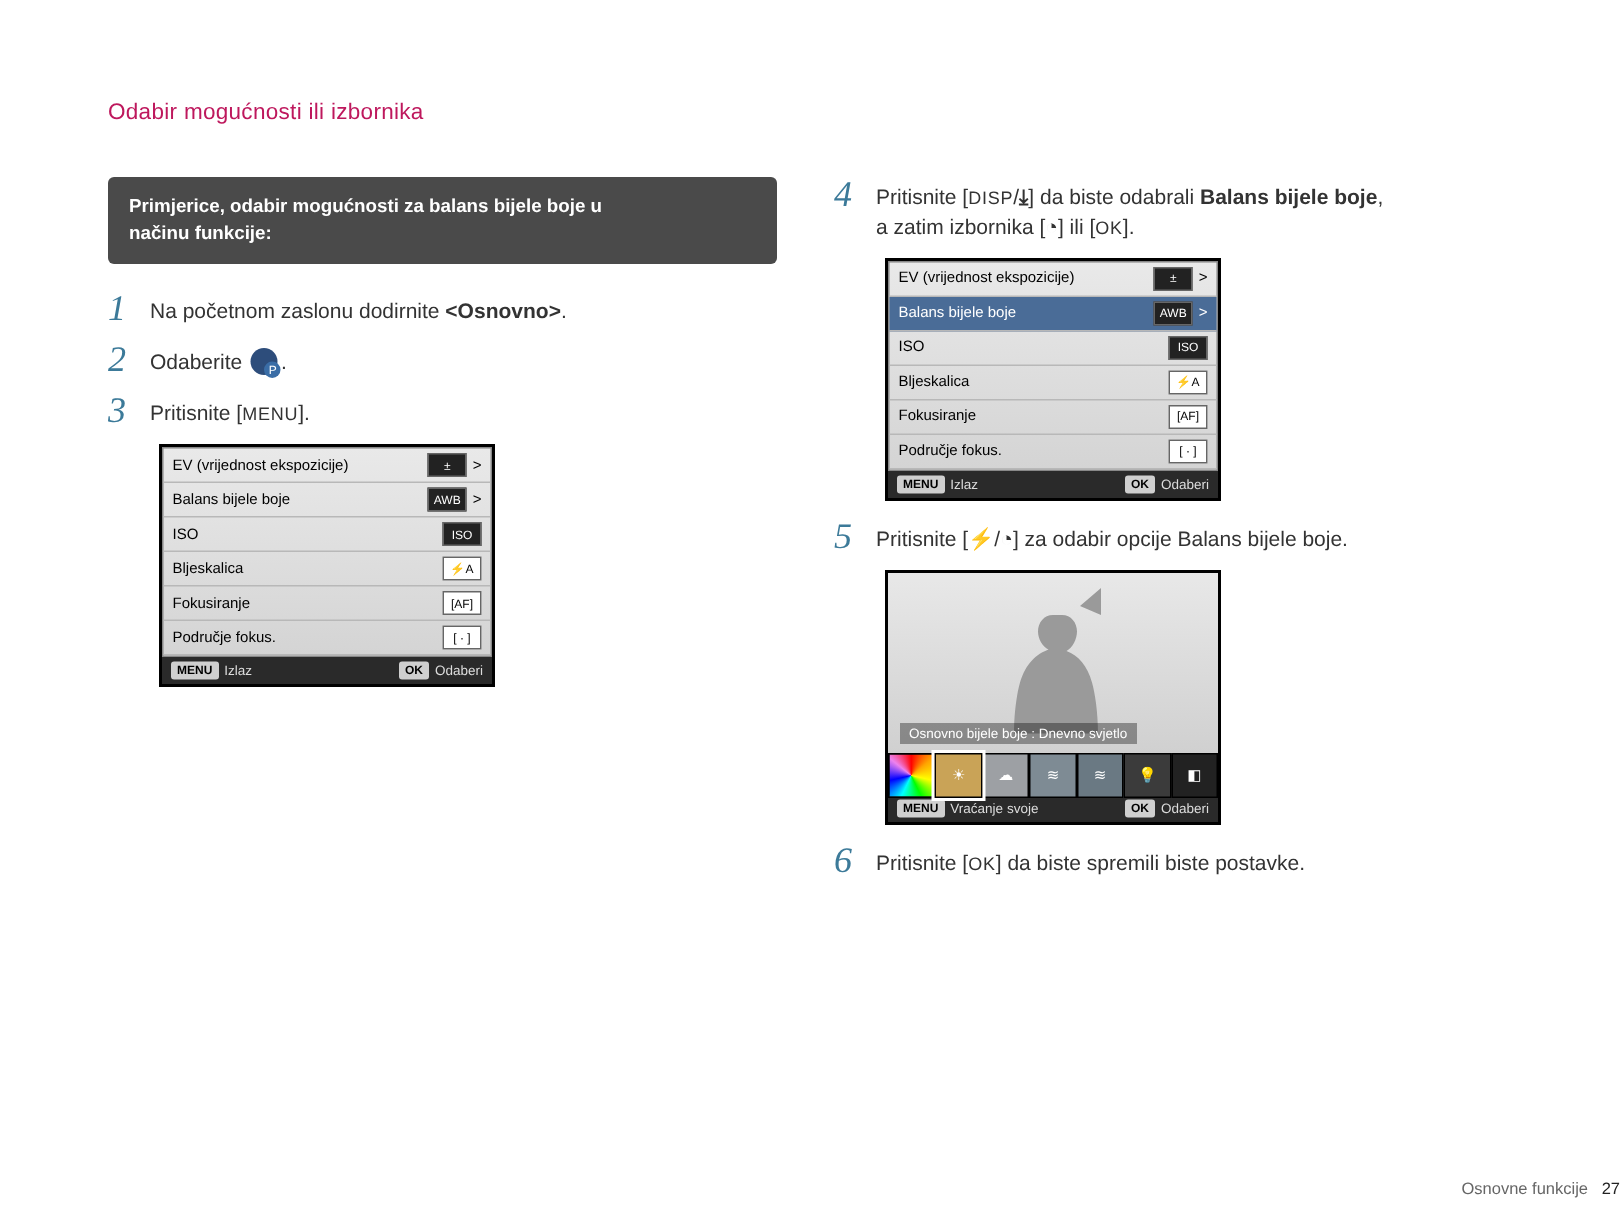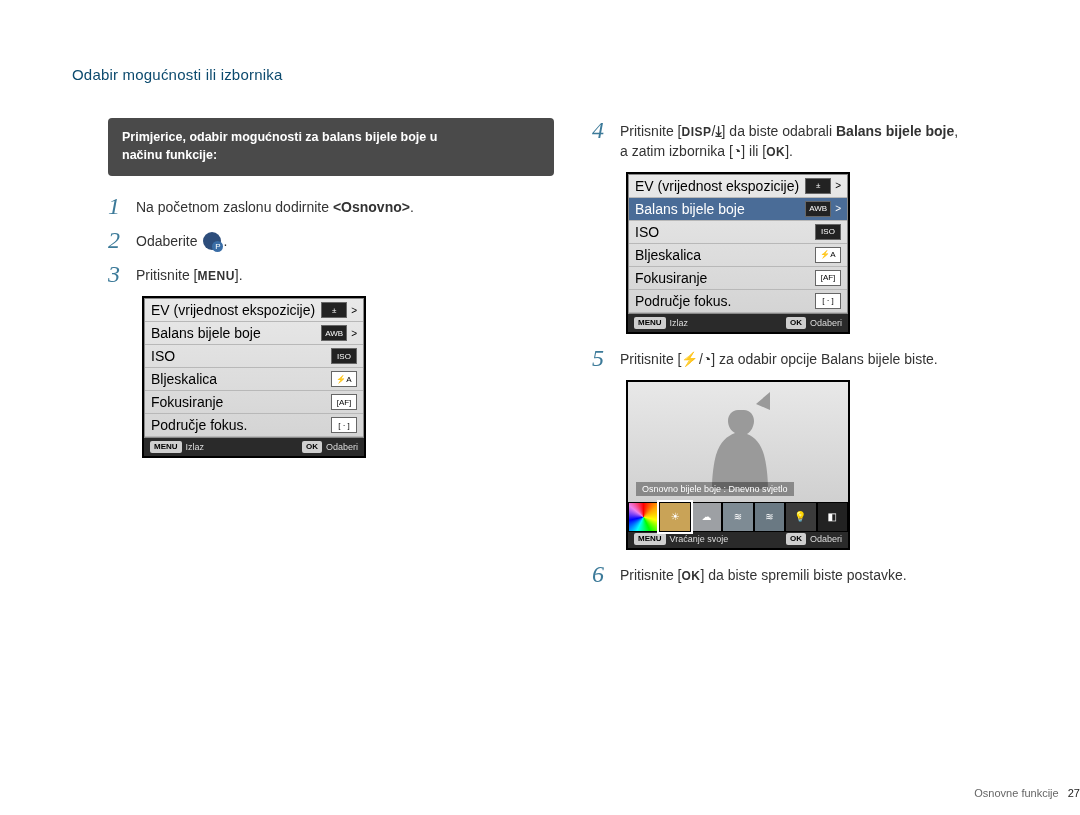--- a/index.html
+++ b/index.html
@@ -10,30 +10,29 @@
     font-family: Arial, Helvetica, sans-serif;
     color: #333;
     background: #fff;
     position: relative;
   }
   .page-header {
     position: absolute;
     top: 66px;
     left: 72px;
     font-size: 15px;
-    color: #0c4a6e;
+    color: #be185d;
     letter-spacing: 0.2px;
   }
   .body-area {
     position: absolute;
     top: 118px;
     left: 72px;
     width: 936px;
     display: flex;
-    margin-left: 36px;
   }
   .col {
     width: 468px;
   }
   .col-left { padding-right: 24px; }
   .col-right { padding-left: 8px; }
   .callout {
     background: #4a4a4a;
     color: #fff;
     border-radius: 4px;
@@ -86,21 +85,21 @@
     content: "P";
     position: absolute;
     right: -2px; bottom: -2px;
     width: 11px; height: 11px; border-radius: 50%;
     background: #3a6da6;
     color: #fff;
     font-size: 8px; line-height: 11px; text-align: center;
   }
   .btn-label {
     font-family: Arial, sans-serif;
-    font-weight: 700;
+    font-weight: 400;
     font-size: 12px;
     letter-spacing: 0.5px;
   }
   .glyph {
     font-size: 14px;
     font-weight: 700;
   }
   .screenshot-frame {
     border: 2px solid #000;
     background: #d2d2d2;
@@ -118,21 +117,21 @@
     justify-content: space-between;
     height: 22px;
     padding: 0 6px;
     border-bottom: 1px solid #b8b8b8;
     color: #000;
   }
   .menu-item.selected {
     background: #4a6c97;
     color: #fff;
   }
-  .menu-item .label { flex: 1; font-size: 14px; }
+  .menu-item .label { flex: 1; font-size: 10px; }
   .menu-item .value {
     width: 24px; height: 14px;
     border: 1px solid #666;
     background: #fff;
     display: flex; align-items: center; justify-content: center;
     font-size: 8px; color: #000;
   }
   .menu-item .value.dark { background:#222; color:#fff; }
   .menu-item .caret { margin-left: 4px; font-size: 10px; }
   .menu-footer {
@@ -336,21 +335,21 @@
         <span class="spacer"></span>
         <span class="chip">OK</span>
         <span>Odaberi</span>
       </div>
     </div>
 
     <ol class="steps">
       <li class="step">
         <span class="step-num">5</span>
         <span class="step-body">
-          <span>Pritisnite [</span><span class="glyph">⚡</span><span>/</span><span class="glyph">◔</span><span>] za odabir opcije Balans bijele biste.</span>
+          <span>Pritisnite [</span><span class="glyph">⚡</span><span>/</span><span class="glyph">◔</span><span>] za odabir opcije Balans bijele boje.</span>
         </span>
       </li>
     </ol>
 
     <div class="wb-shot">
       <div class="wb-preview">
         <svg class="wb-silhouette" width="110" height="110" viewBox="0 0 110 110">
           <path d="M55 18c-6 0-10 5-10 11 0 5 3 10 7 12-8 3-15 9-19 22-2 7-4 20-4 34h56c0-14-2-27-4-34-3-11-9-18-17-21 4-2 7-8 7-13 0-6-4-11-10-11zm18-6l14-12v18l-14-6z"></path>
         </svg>
         <div class="wb-caption">Osnovno bijele boje : Dnevno svjetlo</div>

